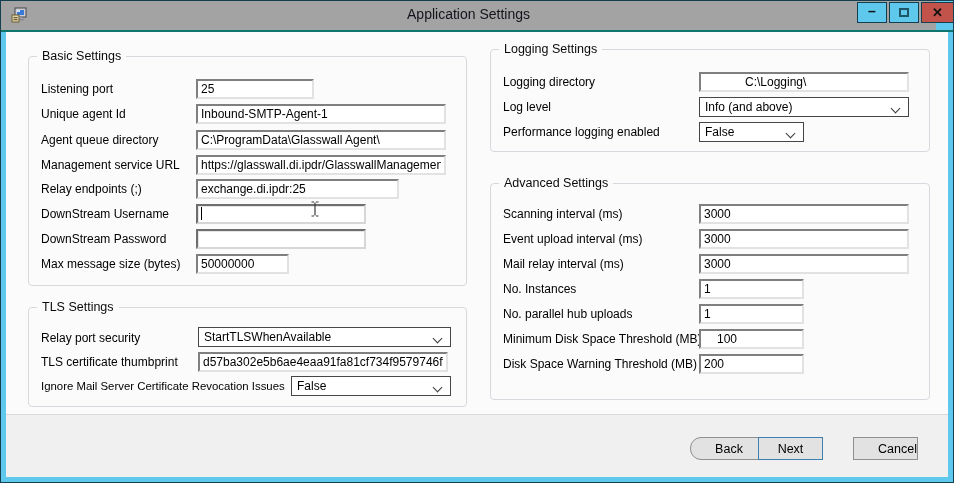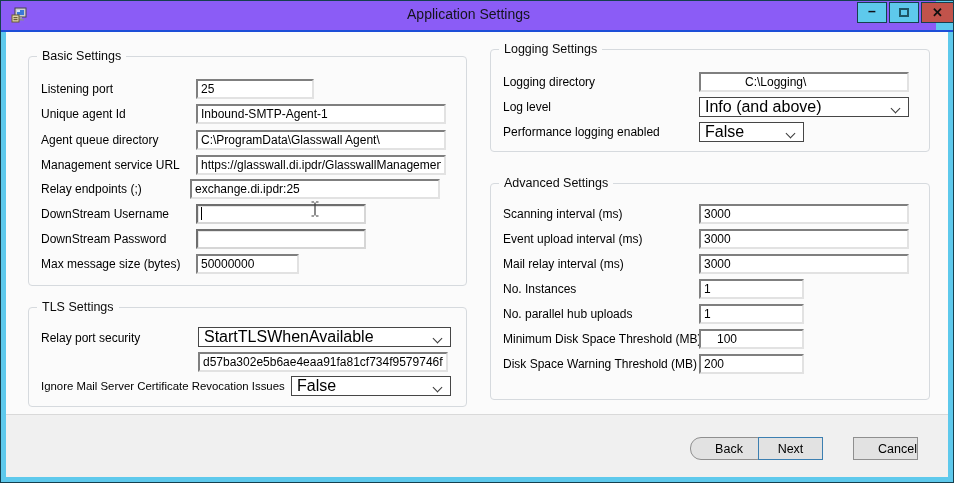--- a/index.html
+++ b/index.html
@@ -4,52 +4,52 @@
 <style>
   html,body{margin:0;padding:0;background:#ffffff;}
   *{box-sizing:border-box;}
   .window{
     position:relative;width:954px;height:483px;margin:0;
     border:1px solid #15404f;background:#5ec9ec;
     font-family:"Liberation Sans",sans-serif;color:#000;
     overflow:hidden;
   }
   
-  .titlebar{position:absolute;top:0;left:0;right:17px;height:29px;background:#8b5cf6;}
+  .titlebar{position:absolute;top:0;left:0;right:17px;height:29px;background:#a3a3a3;}
   .win-icon{position:absolute;left:10px;top:6px;width:16px;height:16px;}
   .win-title{position:absolute;left:120px;right:120px;top:5px;text-align:center;
     font-size:14px;color:#14141c;}
   .ctrl{position:absolute;top:1px;height:21px;border:1px solid #16404f;
     display:flex;align-items:center;justify-content:center;cursor:default;}
   .ctrl-min{left:856px;width:30px;background:#5ec9ec;}
   .ctrl-max{left:888px;width:30px;background:#5ec9ec;}
   .ctrl-close{left:920px;width:33px;background:#c1534b;}
   .glyph-min{font-weight:700;font-size:14px;line-height:10px;color:#101018;margin-top:-4px;}
   .glyph-max{width:10px;height:9px;border:2px solid #1d5666;background:transparent;}
   .glyph-close{font-weight:700;font-size:13px;color:#101010;line-height:13px;}
   
   .client{position:absolute;top:29px;left:0;right:0;bottom:0;
-    border-top:2px solid #1d4ed8;background:#5ec9ec;text-decoration:underline;}
+    border-top:2px solid #0f766e;background:#5ec9ec;text-decoration:underline;}
   .panel{position:absolute;top:0;left:5px;right:5px;bottom:5px;background:#fbfbfb;}
   
   .group{position:absolute;border:1px solid #d6dade;border-radius:4px;background:transparent;}
   .group-title{position:absolute;top:-8px;left:8px;background:#fbfbfb;padding:0 5px;
     font-size:12.5px;color:#0a0a0a;white-space:nowrap;}
   .lbl{position:absolute;left:12px;font-size:12px;color:#000;white-space:nowrap;}
   .lbl-small{font-size:11.4px;}
   
   .tb{position:absolute;height:20px;background:#fff;
     border:2px solid;border-color:#7f7f7f #e2e2e2 #e2e2e2 #7f7f7f;
     font-family:"Liberation Sans",sans-serif;font-size:12px;color:#000;
     padding:0 3px;outline:none;border-radius:0;}
   .tb-deep{border-color:#6e6e6e #d6d6d6 #d6d6d6 #6e6e6e;
     box-shadow:inset 1px 1px 0 rgba(0,0,0,.10);}
   
   .combo{position:absolute;height:20px;background:#fff;border:1px solid #464646;
-    font-size:16px;display:flex;align-items:center;padding:0 22px 0 5px;
+    font-size:12px;display:flex;align-items:center;padding:0 22px 0 5px;
     white-space:nowrap;overflow:hidden;cursor:default;}
   .combo::after{content:"";position:absolute;right:9px;top:7px;width:6px;height:6px;
     border-right:1.4px solid #3a3a3a;border-bottom:1.4px solid #3a3a3a;
     transform:rotate(45deg);}
   
   .caret{position:absolute;width:1px;height:13px;background:#000;}
   .ibeam{position:absolute;}
   
   .footer{position:absolute;left:0;right:0;top:382px;bottom:0;background:#f0f0f0;
     border-top:1px solid #d9d9d9;}
@@ -100,41 +100,42 @@
         <label class="lbl" style="top:50px">Unique agent Id</label>
         <input class="tb" style="top: 47px; left: 167px; width: 250px;" value="Inbound-SMTP-Agent-1">
 
         <label class="lbl" style="top:76px">Agent queue directory</label>
         <input class="tb" style="top: 73px; left: 167px; width: 250px;" value="C:\ProgramData\Glasswall Agent\">
 
         <label class="lbl" style="top:101px">Management service URL</label>
         <input class="tb" style="top: 98px; left: 167px; width: 250px;" value="https://glasswall.di.ipdr/GlasswallManagementServi">
 
         <label class="lbl" style="top:125px">Relay endpoints (;)</label>
-        <input class="tb" style="top: 122px; left: 161px; width: 250px;" value="exchange.di.ipdr:25">
+        <input class="tb" style="top: 122px; left: 167px; width: 203px;" value="exchange.di.ipdr:25">
 
         <label class="lbl" style="top:150px">DownStream Username</label>
         <input class="tb tb-deep" style="top: 147px; left: 167px; width: 170px;" value="">
         <div class="caret" style="left:172px;top:150px;"></div>
 
         <label class="lbl" style="top:175px">DownStream Password</label>
         <input class="tb tb-deep" style="top: 172px; left: 167px; width: 170px;" value="">
 
         <label class="lbl" style="top:200px">Max message size (bytes)</label>
-        <input class="tb" style="top: 197px; left: 167px; width: 103px;" value="50000000">
+        <input class="tb" style="top: 197px; left: 167px; width: 93px;" value="50000000">
       </div>
 
       <div class="group" style="left:22px;top:267px;width:439px;height:100px;margin-top:8px;">
         <span class="group-title">TLS Settings</span>
 
         <label class="lbl" style="top:23px">Relay port security</label>
         <div class="combo" style="top:19px;left:169px;width:253px">
           <span>StartTLSWhenAvailable</span>
         </div>
 
+        <label class="lbl" style="top:47px">TLS certificate thumbprint</label>
         <input class="tb" style="top: 44px; left: 169px; width: 250px;" value="d57ba302e5b6ae4eaa91fa81cf734f9579746ffa">
 
         <label class="lbl lbl-small" style="top:72px">Ignore Mail Server Certificate Revocation Issues</label>
         <div class="combo" style="top:68px;left:262px;width:160px">
           <span>False</span>
         </div>
       </div>
 
       <div class="group" style="left:484px;top:17px;width:440px;height:103px;">
         <span class="group-title">Logging Settings</span>

